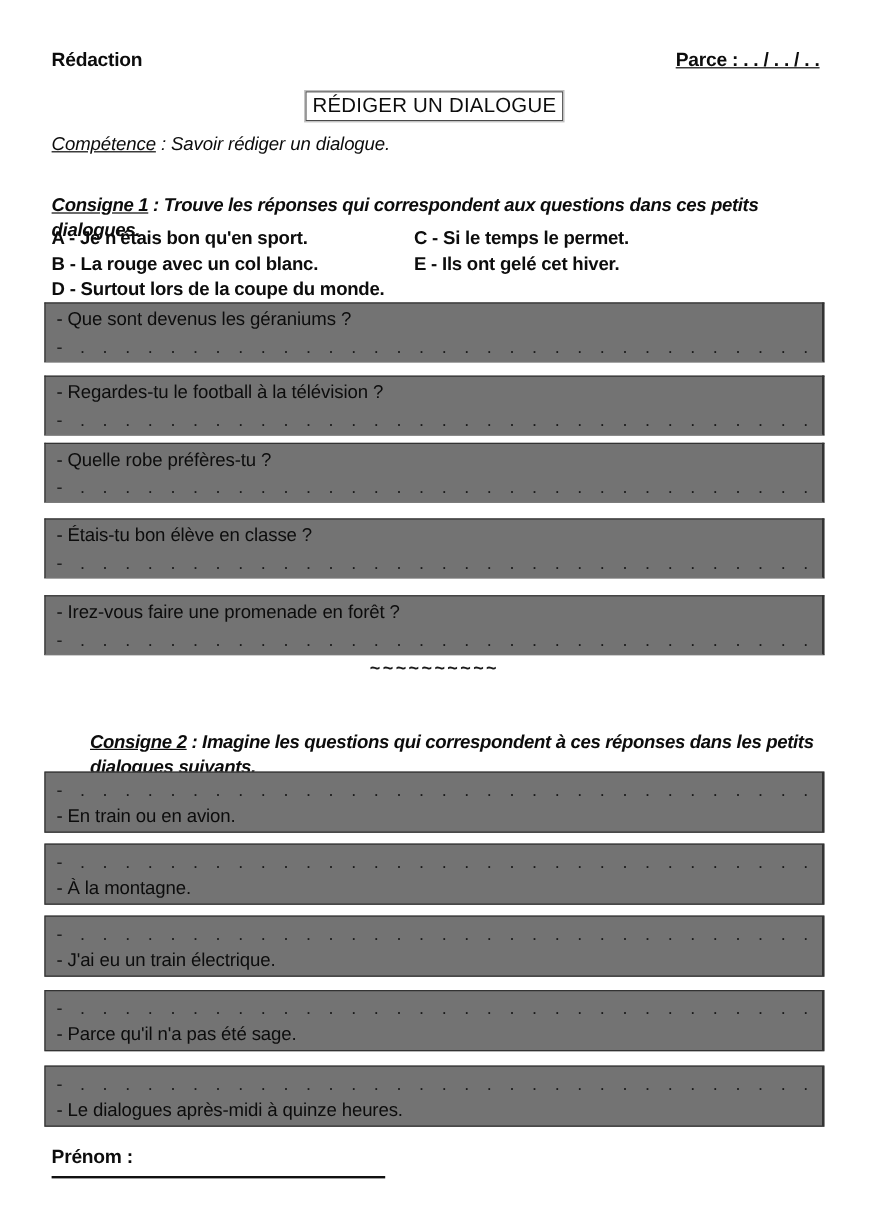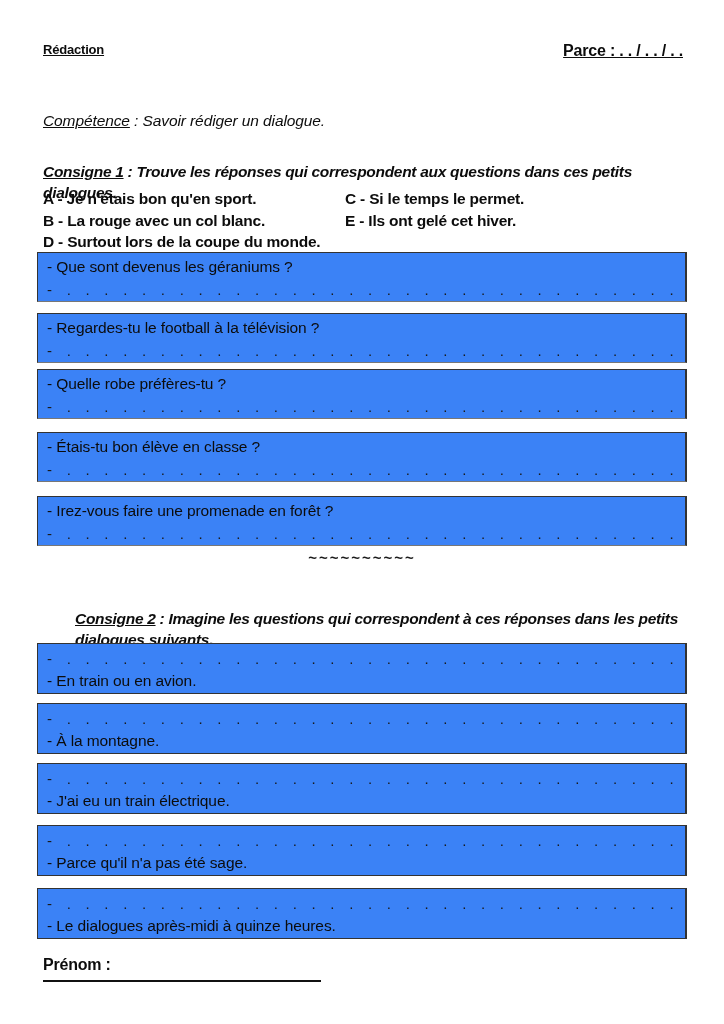--- a/index.html
+++ b/index.html
@@ -11,22 +11,21 @@
   }
   .page {
     position: relative;
     width: 724px;
     height: 1024px;
     background: #ffffff;
     overflow: hidden;
   }
   .hdr-left {
     position: absolute; left: 43px; top: 42px;
-    font-size: 13px; font-weight: bold;
-    text-decoration: underline;
+    font-size: 16px; font-weight: bold;
     letter-spacing: -0.2px;
   }
   .hdr-right {
     position: absolute; right: 41px; top: 42px;
     font-size: 16px; font-weight: bold;
     text-decoration: underline;
     letter-spacing: -0.2px;
   }
   .title-box {
     position: absolute; top: 76px; left: 50%;
@@ -63,21 +62,21 @@
     line-height: 21.5px;
     letter-spacing: -0.2px;
   }
   .dlg-box {
     position: absolute; left: 37px;
     width: 650px; height: 50px;
     border: 1.5px solid #333333;
     border-right-width: 2.5px;
     border-bottom-color: #777777;
     padding: 3px 9px 0 9px;
-    background: #3b82f6;
+    background: #737373;
   }
   .dlg-box.b2 { height: 51px; border-bottom-color: #333333; }
   .dlg-line {
     font-size: 15.5px;
     line-height: 22px;
     letter-spacing: -0.1px;
     white-space: nowrap; overflow: hidden;
   }
   .dots-line {
     font-size: 15px;
@@ -104,20 +103,21 @@
   }
 </style>
 </head>
 <body>
 
 <div class="page">
 
   <div class="hdr-left">Rédaction</div>
   <div class="hdr-right">Parce : . . / . . / . .</div>
 
+  <div class="title-box">RÉDIGER UN DIALOGUE</div>
 
   <div class="competence"><span class="lbl">Compétence</span><span> : Savoir rédiger un dialogue.</span></div>
 
   <div class="consigne consigne1"><span class="lbl">Consigne 1</span><span> : Trouve les réponses qui correspondent aux questions dans ces petits dialogues.</span></div>
 
   <div class="options">
     <div>A - Je n'étais bon qu'en sport.</div>
     <div>C - Si le temps le permet.</div>
     <div>B - La rouge avec un col blanc.</div>
     <div>E - Ils ont gelé cet hiver.</div>

